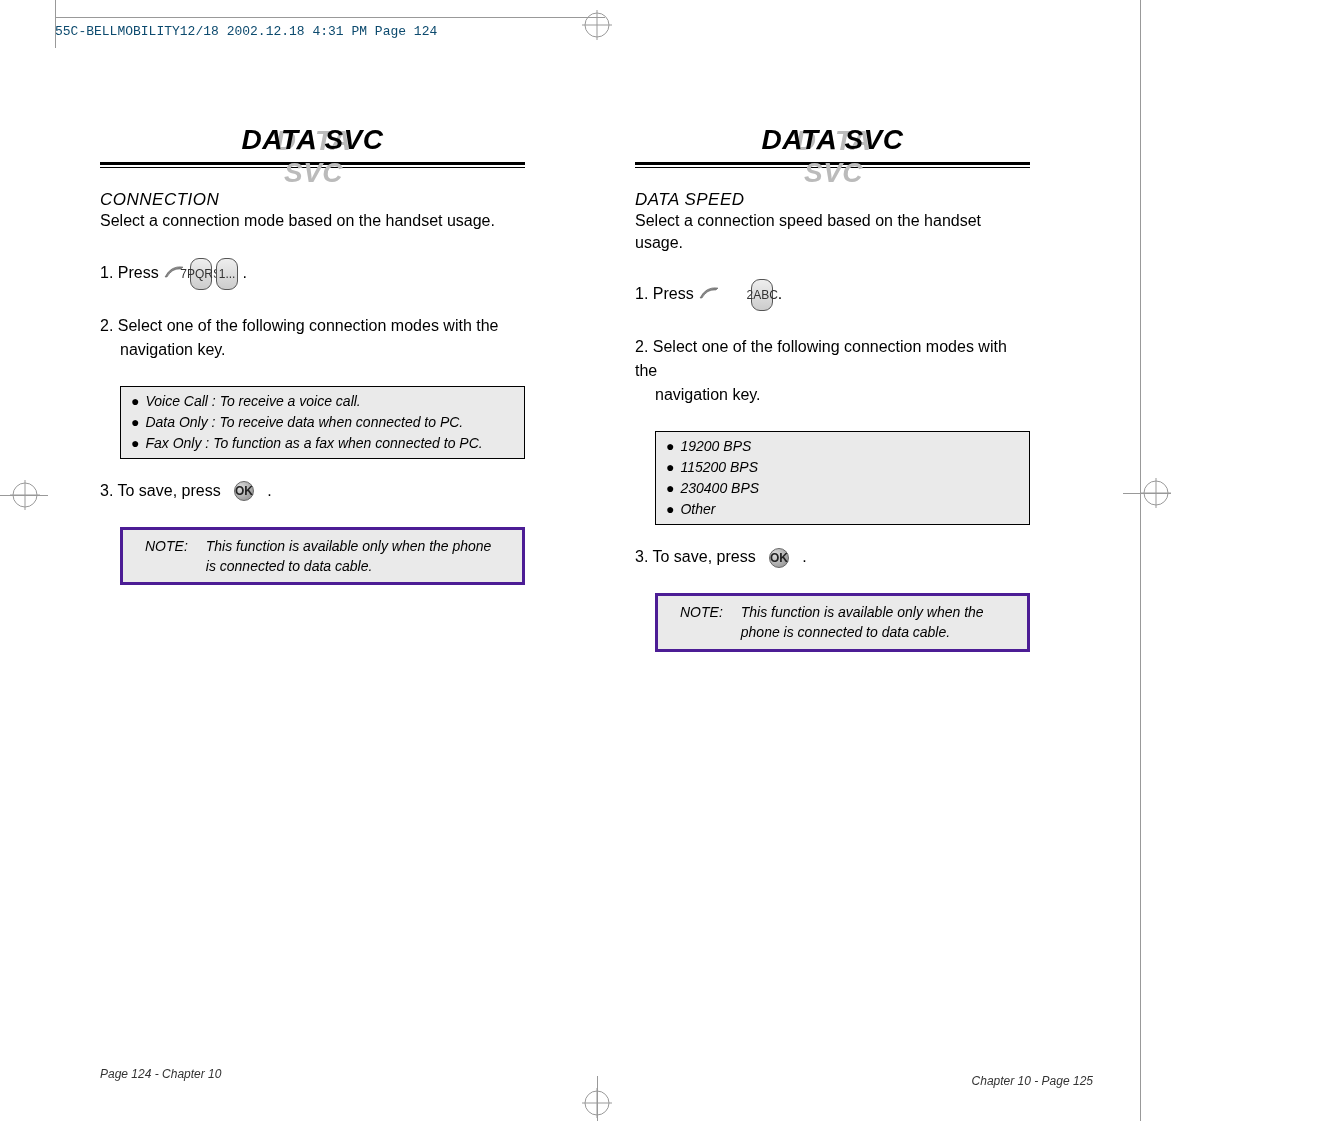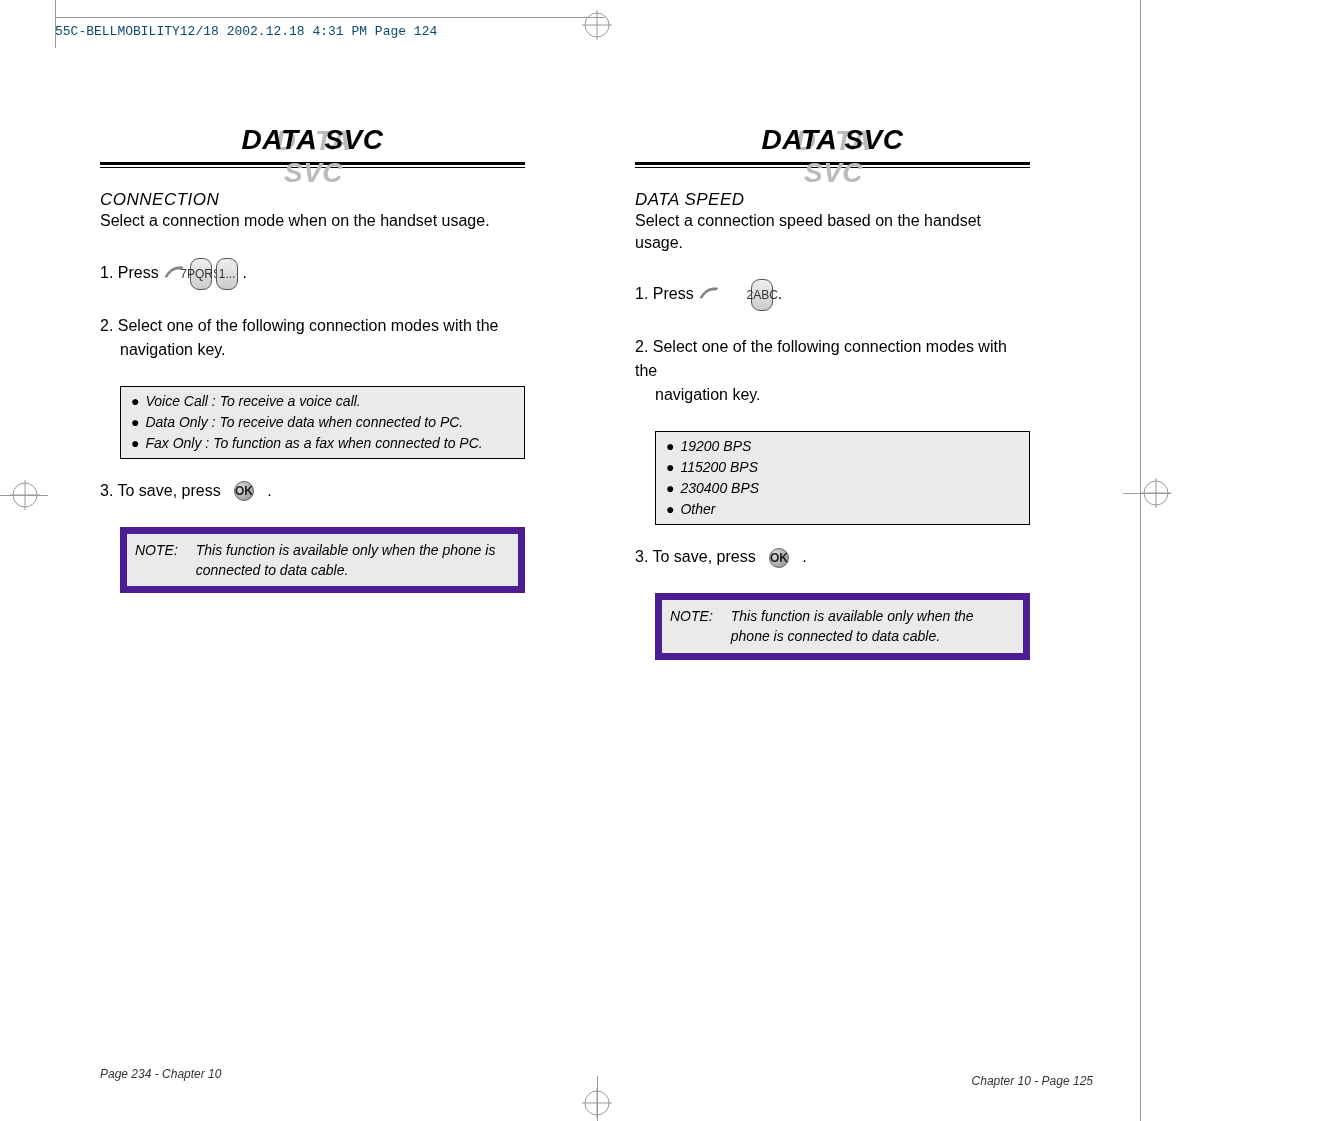--- a/index.html
+++ b/index.html
@@ -178,23 +178,23 @@
       line-height: 1.5;
     }
     .option-box .row {
       display: flex;
       gap: 6px;
     }
     .bullet {
       font-style: normal;
     }
     .note-box {
-      border: 7px solid #4c1d95;
+      border: 3px solid #4c1d95;
       background: #eaeaea;
-      padding: 6px 8px;
+      padding: 6px 22px;
       margin: 0 0 20px 20px;
       font-style: italic;
       font-size: 14px;
       line-height: 1.45;
       display: flex;
       gap: 18px;
     }
     .note-label {
       flex-shrink: 0;
     }
@@ -295,21 +295,21 @@
     <div class="section-title-wrap">
       <span class="section-title">
         <span class="shadow">DATA SVC</span>
         <span class="fore">DATA SVC</span>
       </span>
     </div>
     <div class="double-rule"></div>
 
     <div class="subheading">CONNECTION</div>
 
-    <div class="body-text">Select a connection mode when on the handset usage.</div>
+    <div class="body-text">Select a connection mode based on the handset usage.</div>
 
     <div class="step">
       <span>1. Press</span>
       <span class="menu-icon">
         <svg width="22" height="16" viewBox="0 0 22 16">
             <path d="M 2 14 Q 8 2 20 4 L 18 6 Q 9 5 4 14 Z" fill="#888" stroke="#555" stroke-width="0.5"></path>
             <text x="11" y="13" font-size="5" fill="#333" text-anchor="middle"></text>
           </svg>
       </span>
       <span class="key-icon">7PQRS</span>
@@ -404,14 +404,14 @@
     </div>
 
     <div class="note-box">
       <span class="note-label">NOTE:</span>
       <span>This function is available only when the phone is connected to data cable.</span>
     </div>
   </div>
 
 </div>
 
-<div class="footer-left">Page 234 - Chapter 10</div>
+<div class="footer-left">Page 124 - Chapter 10</div>
 <div class="footer-right">Chapter 10 - Page 125</div>
 
 </body></html>

